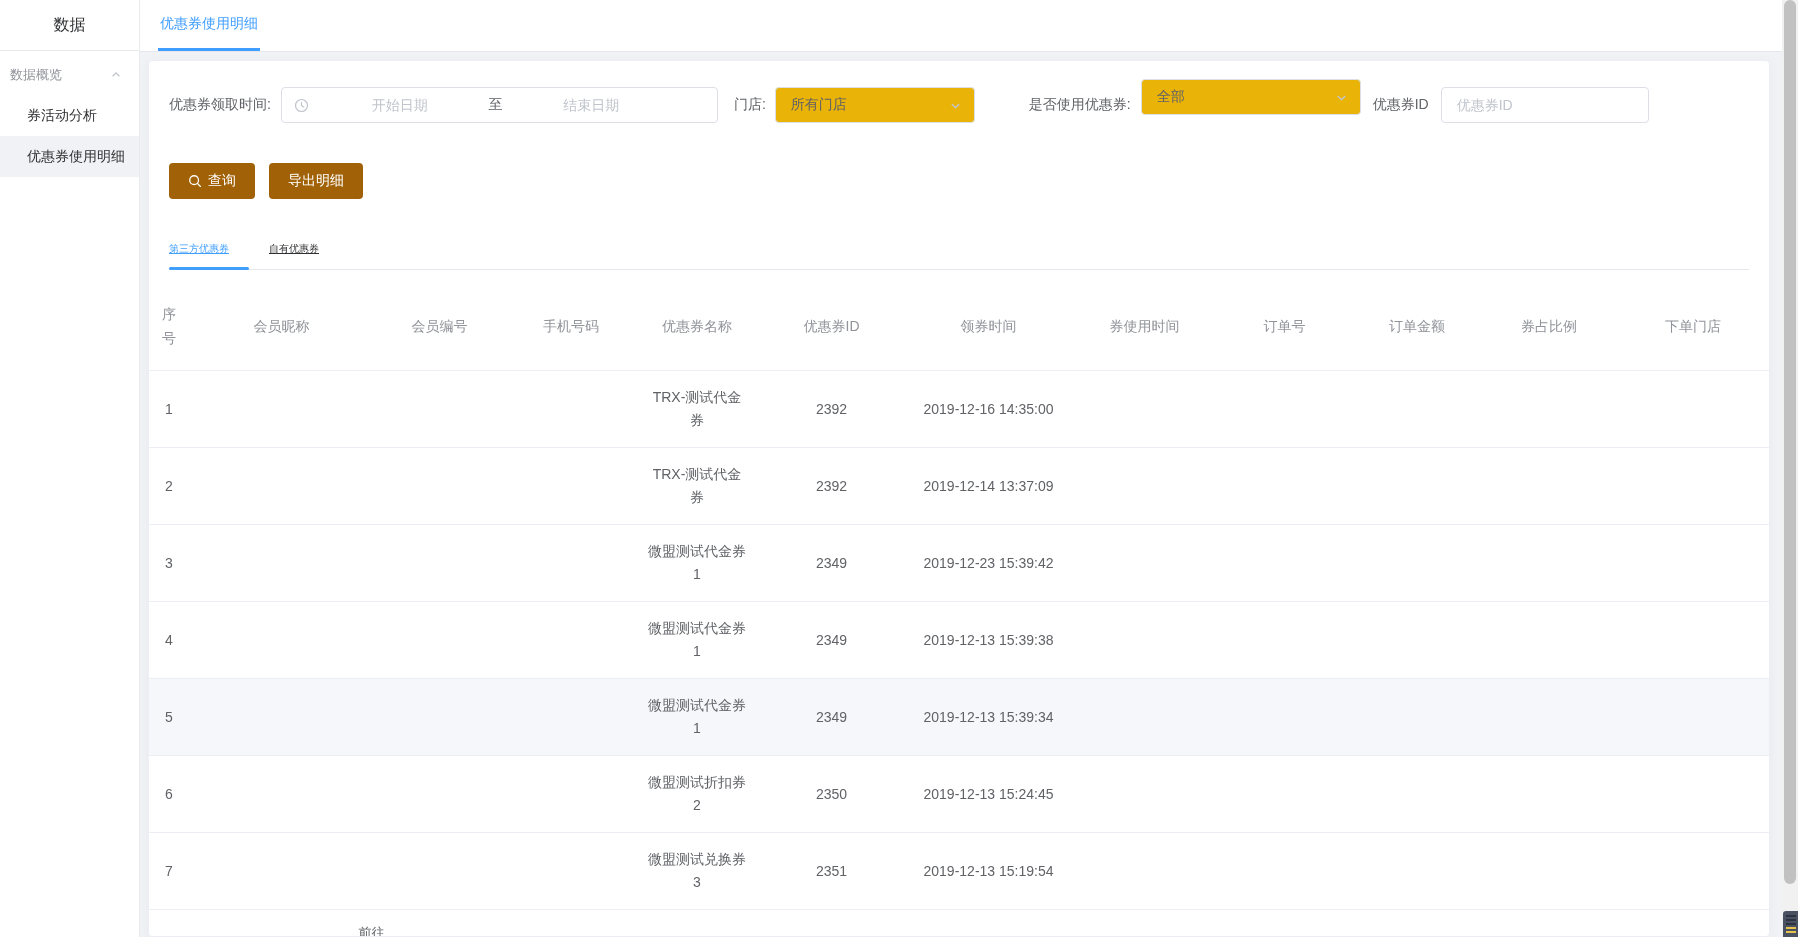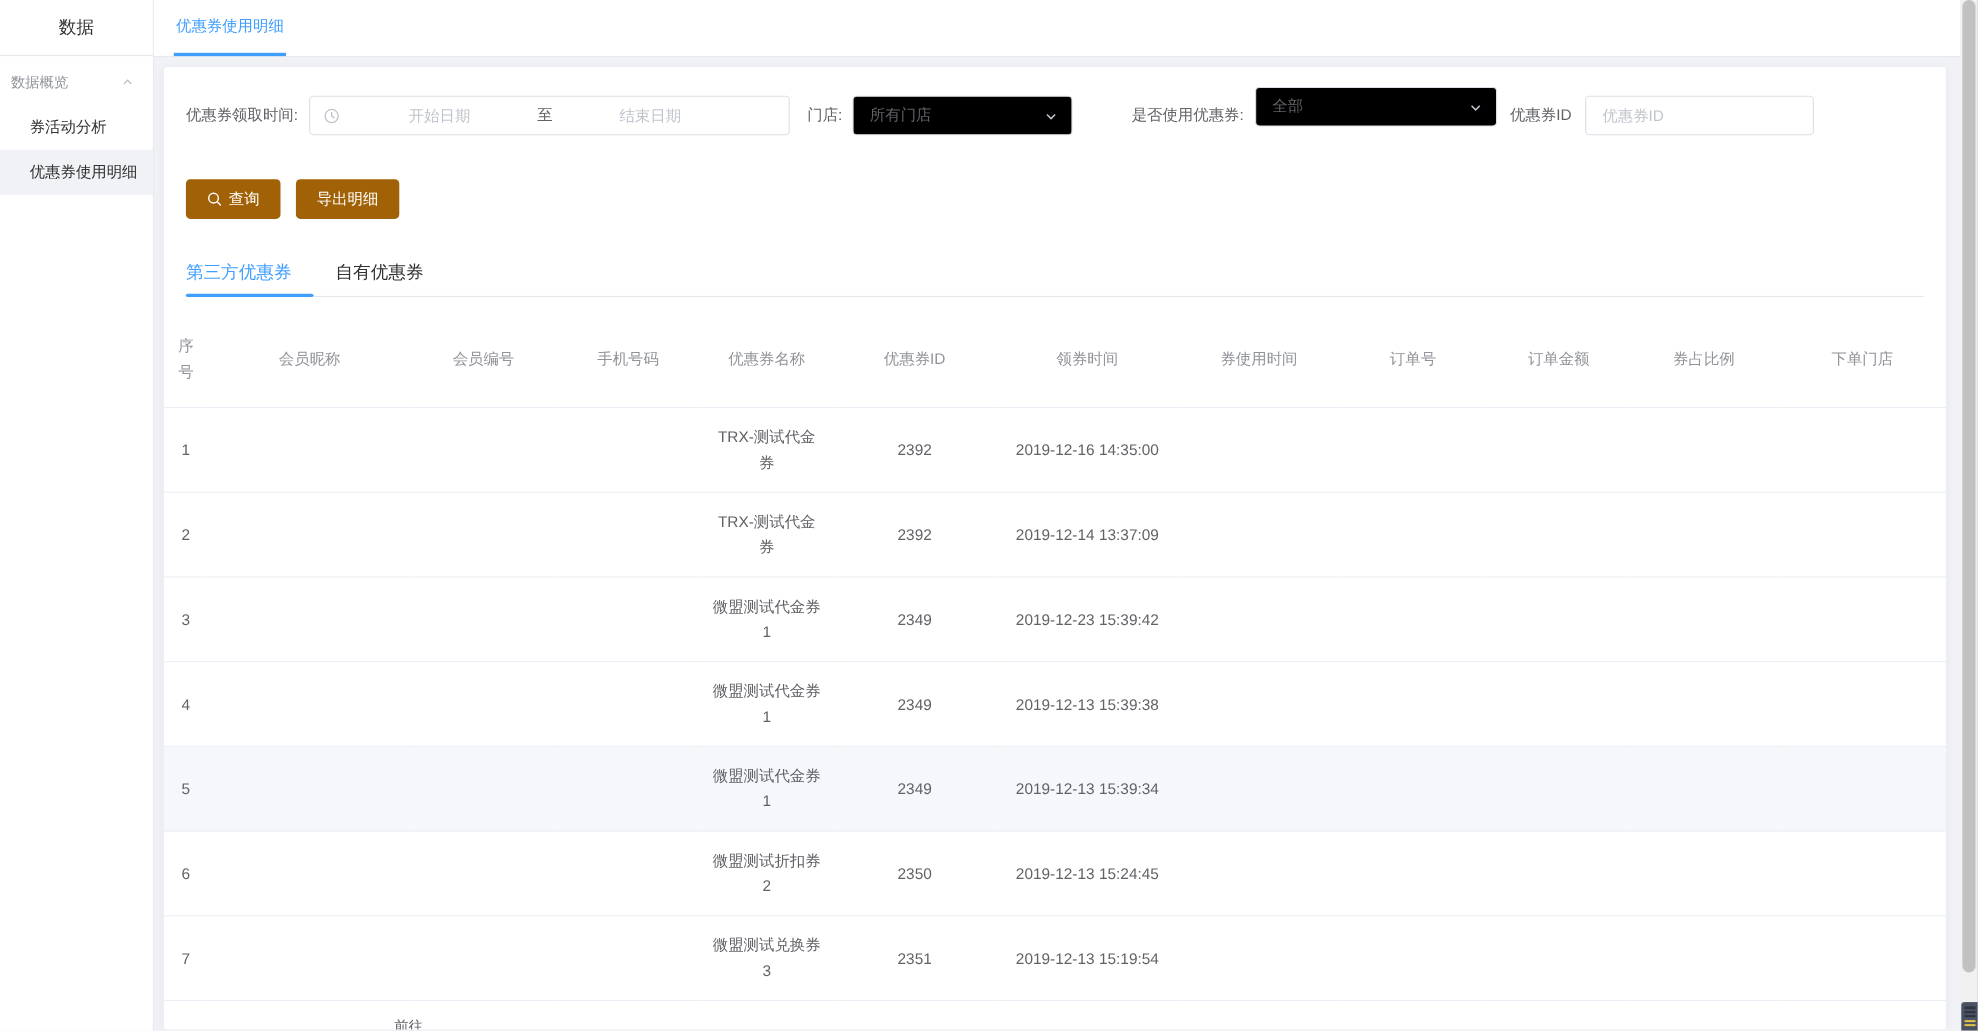--- a/index.html
+++ b/index.html
@@ -56,21 +56,21 @@
   }
   .date-range input {
     flex:1; min-width:0; border:none; outline:none; text-align:center;
     font-size:14px; color:#606266; font-family:inherit; background:transparent;
   }
   .date-range input.end { padding-right:46px; }
   .date-range .sep { font-size:14px; color:#606266; padding:0 6px; }
   .date-range input::placeholder, .text-input::placeholder { color:#c0c4cc; }
   .icon-clock { display:flex; margin-right:8px; }
   .select {
-    height:36px; border:1px solid #dcdfe6; border-radius:4px; background:#000000;
+    height:36px; border:1px solid #dcdfe6; border-radius:4px; background:#eab308;
     display:flex; align-items:center; justify-content:space-between;
     padding:0 12px 0 15px; font-size:14px; color:#606266; cursor:pointer;
   }
   .select.store { width:200px; margin:0 54px 0 9px; }
   .select.used  { width:220px; margin:0 12px 16px 10px; }
   .text-input {
     width:208px; height:36px; margin-left:12px; padding:0 15px;
     border:1px solid #dcdfe6; border-radius:4px; font-size:14px; color:#606266;
     outline:none; font-family:inherit;
   }
@@ -79,21 +79,21 @@
   .actions { margin-top:32px; display:flex; gap:14px; }
   .btn {
     height:36px; padding:0 19px; border:none; border-radius:4px;
     background:#a16207; color:#fff; font-size:14px; font-family:inherit;
     display:inline-flex; align-items:center; gap:6px; cursor:pointer;
   }
 
   
   .tabs2 { margin-top:30px; display:flex; border-bottom:1px solid #e4e7ec; }
   .tab2 { position:relative; height:40px; line-height:40px; padding:0 20px;
-          font-size:16px; color:#303133; cursor:pointer; }
+          font-size:10px; color:#303133; cursor:pointer;text-decoration:underline; }
   .tab2:first-child { padding-left:0; }
   .tab2.active { color:#409eff; }
   .tab2.active::after {
     content:""; position:absolute; left:0; right:0; bottom:-1px; height:3px;
     background:#409eff; border-radius:2px;
   }
 
   
   .table-wrap { margin:12px -20px 0; }
   table { width:100%; border-collapse:collapse; table-layout:fixed; }

